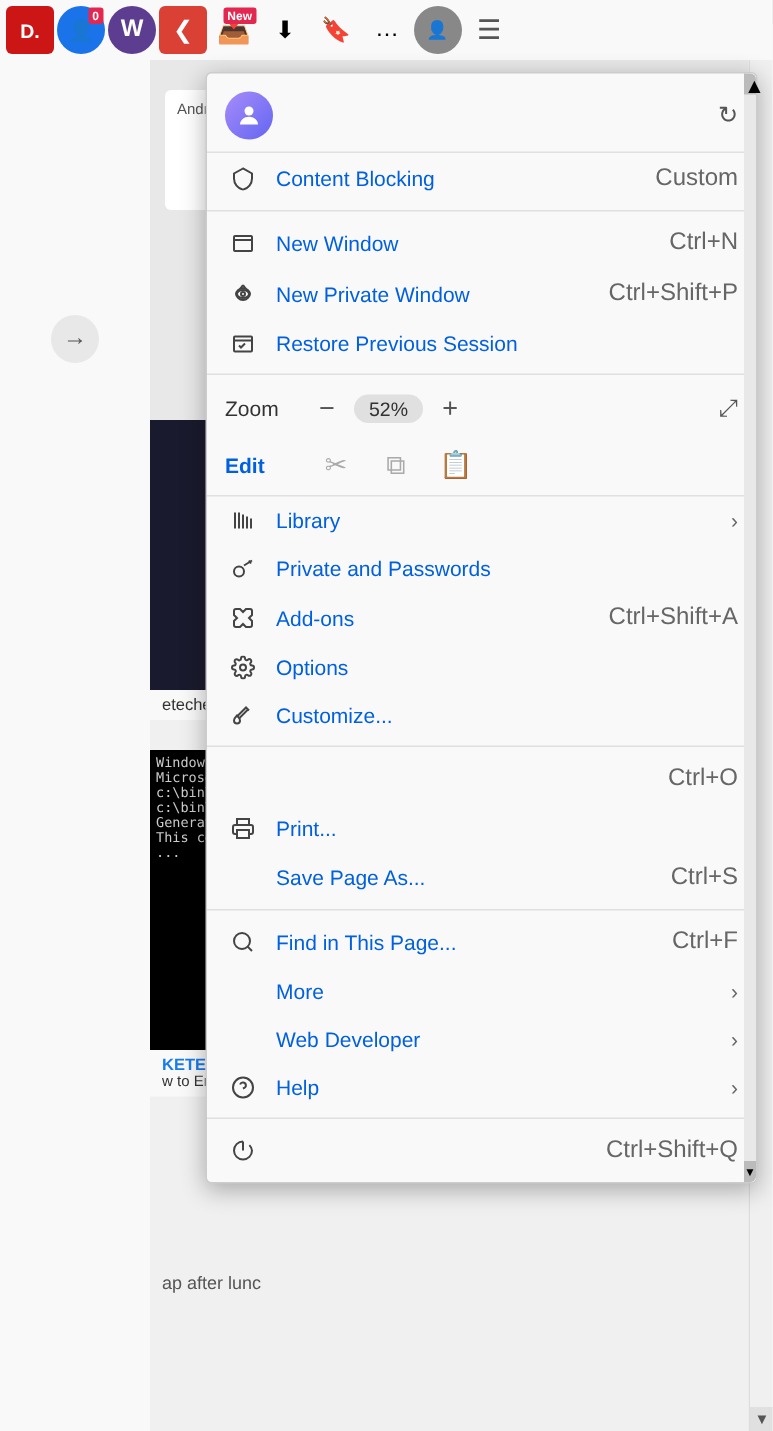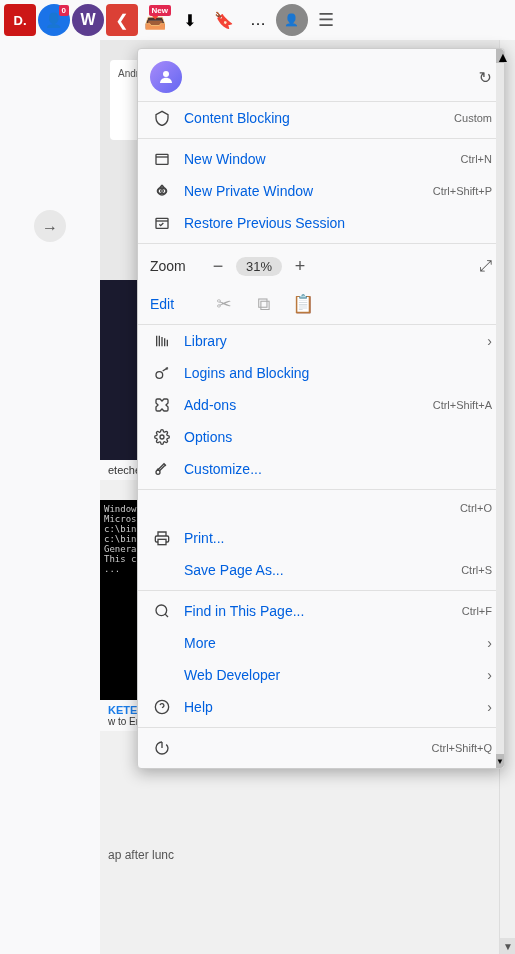--- a/index.html
+++ b/index.html
@@ -147,21 +147,21 @@
       flex-shrink: 0;
     }
 
     .menu-item-label {
       flex: 1;
       color: #0060df;
     }
 
     .menu-item-shortcut {
       color: #666;
-      font-size: 11px;
+      font-size: 16px;
       margin-left: auto;
     }
 
     .menu-item-arrow {
       color: #666;
       margin-left: 8px;
     }
 
     
     .zoom-row {
@@ -209,20 +209,21 @@
       display: flex;
       align-items: center;
       padding: 6px 12px;
       gap: 8px;
       border-bottom: 1px solid #e0e0e0;
     }
 
     .edit-label {
       color: #0060df;
       width: 50px;
+      font-weight: bold;
     }
 
     .edit-btn {
       width: 32px;
       height: 28px;
       display: flex;
       align-items: center;
       justify-content: center;
       font-size: 18px;
       color: #aaa;
@@ -397,21 +398,21 @@
       </svg>
     </span>
     <span class="menu-item-label">Restore Previous Session</span>
   </div>
 
   <div class="menu-separator"></div>
 
   <div class="zoom-row">
     <span class="zoom-label">Zoom</span>
     <button class="zoom-btn">−</button>
-    <span class="zoom-value">31%</span>
+    <span class="zoom-value">52%</span>
     <button class="zoom-btn">+</button>
     <span class="zoom-expand">⤢</span>
   </div>
 
   <div class="edit-row">
     <span class="edit-label">Edit</span>
     <span class="edit-btn" style="color:#aaa;">✂</span>
     <span class="edit-btn" style="color:#aaa;">⧉</span>
     <span class="edit-btn" style="color:#555;">📋</span>
   </div>
@@ -430,21 +431,21 @@
     <span class="menu-item-arrow">›</span>
   </div>
 
   <div class="menu-item">
     <span class="menu-item-icon">
       <svg width="16" height="16" viewBox="0 0 24 24" fill="none" stroke="#444" stroke-width="2">
         <circle cx="8" cy="15" r="5"></circle>
         <path d="M13 9l8-5M18 4l2 3"></path>
       </svg>
     </span>
-    <span class="menu-item-label">Logins and Blocking</span>
+    <span class="menu-item-label">Private and Passwords</span>
   </div>
 
   <div class="menu-item">
     <span class="menu-item-icon">
       <svg width="16" height="16" viewBox="0 0 24 24" fill="none" stroke="#444" stroke-width="2">
         <path d="M9 3H5a2 2 0 00-2 2v4l3 3-3 3v4a2 2 0 002 2h4l3-3 3 3h4a2 2 0 002-2v-4l-3-3 3-3V5a2 2 0 00-2-2h-4l-3 3L9 3z"></path>
       </svg>
     </span>
     <span class="menu-item-label">Add-ons</span>
     <span class="menu-item-shortcut">Ctrl+Shift+A</span>

